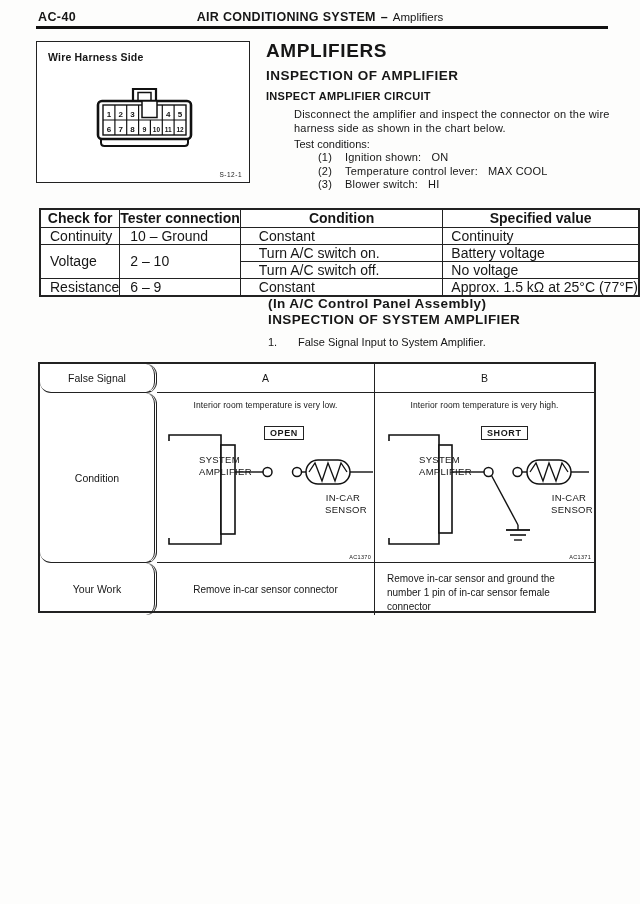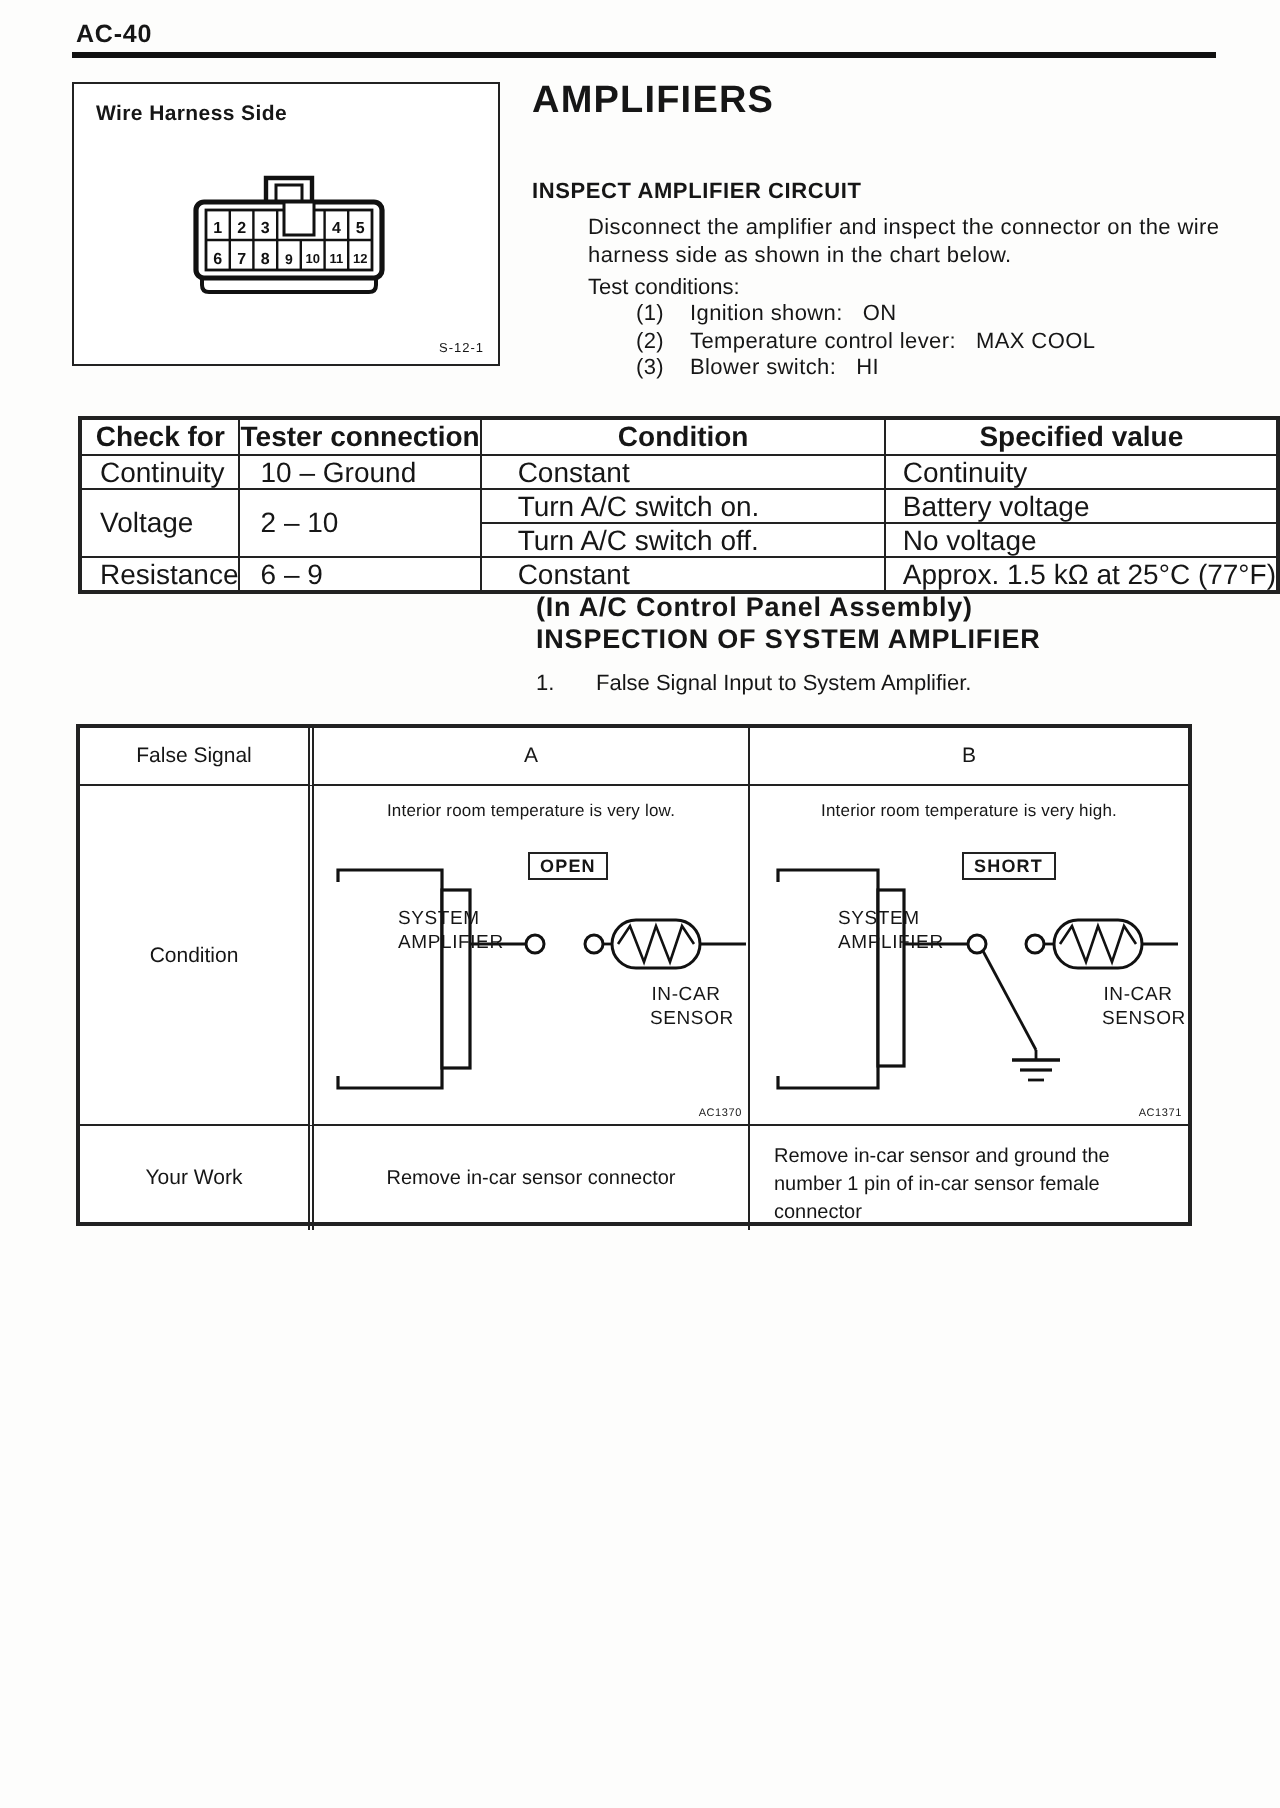--- a/index.html
+++ b/index.html
@@ -50,40 +50,43 @@
   
   #sys-heading { left:268px; top:296px; font-size:13.5px; font-weight:bold; line-height:15.5px; letter-spacing:.4px; }
   #sys-step { left:268px; top:336px; display:flex; font-size:11px; }
   #sys-step .snum { width:30px; }
 
   
   #t2 { position:absolute; left:38px; top:362px; width:558px; height:251px;
         display:grid; grid-template-columns:117px 218px 219px; grid-template-rows:29px 170px 52px;
         border:2px solid #222; background:#fff; }
   .t2c { position:relative; border-right:1px solid #222; border-bottom:1px solid #222; }
-  .t2c.c0 { border-right:3px double #222; display:flex; align-items:center; justify-content:center; font-size:10.5px; }
+  .t2c.c0 { border-right:3px double #222; display:flex; align-items:center; justify-content:center; font-size:10.5px;border-radius:11px; }
   .t2c.h { display:flex; align-items:center; justify-content:center; font-size:10.5px; }
   .t2c.last { border-right:none; }
   .t2c.bot { border-bottom:none; }
   .cap { position:absolute; top:7px; left:0; right:0; text-align:center; font-size:8.5px; letter-spacing:.1px; }
   .fault { position:absolute; top:33px; border:1.5px solid #222; padding:1px 5px; font-size:9px; font-weight:bold; letter-spacing:.6px; background:#fff; }
   .amp-label { position:absolute; left:2px; top:61px; width:62px; text-align:center; font-size:9.5px; line-height:11.5px; letter-spacing:.3px; }
   .amp-label span, .sensor-label span { display:block;margin-left:40px; }
   .sensor-label { position:absolute; top:99px; width:76px; text-align:center; font-size:9.5px; line-height:11.5px; letter-spacing:.3px; }
   .figcode { position:absolute; right:3px; bottom:2px; font-size:5.5px; letter-spacing:.3px; }
   #work-a { display:flex; align-items:center; justify-content:center; font-size:10px; }
   #work-b { font-size:10px; line-height:14px; padding:9px 12px 0 12px; }
   .dsvg { position:absolute; left:0; top:0; }
 </style>
 </head>
 <body>
 
 <div id="page">
 
   <div class="abs" id="hdr-code">AC-40</div>
+  <div class="abs" id="hdr-center">
+    <span id="hdr-title">AIR CONDITIONING SYSTEM</span><span id="hdr-sep">–</span><span id="hdr-sec">Amplifiers</span>
+  </div>
   <div class="abs" id="hdr-rule"></div>
 
   <div class="abs" id="harness-box">
     <span class="abs" id="harness-label">Wire Harness Side</span>
     <svg class="abs" id="harness-svg" width="214" height="142" viewBox="0 0 214 142">
 
       <path d="M96 60 V47 H119 V60" fill="#fff" stroke="#111" stroke-width="2.2"></path>
       <rect x="101" y="50.5" width="13" height="8.5" fill="none" stroke="#111" stroke-width="1.5"></rect>
 
       <rect x="61" y="59" width="93" height="38" rx="4" fill="#fff" stroke="#111" stroke-width="2.6"></rect>
@@ -111,20 +114,21 @@
       <text class="pin" x="95.6" y="90" font-size="8">8</text>
       <text class="pin" x="107.5" y="90" font-size="7">9</text>
       <text class="pin" x="119.4" y="89.5" font-size="6.5">10</text>
       <text class="pin" x="131.2" y="89.5" font-size="6.5">11</text>
       <text class="pin" x="143.1" y="89.5" font-size="6.5">12</text>
     </svg>
     <span class="abs" id="harness-code">S-12-1</span>
   </div>
 
   <div class="abs" id="amp-title">AMPLIFIERS</div>
+  <div class="abs" id="amp-heading">INSPECTION OF AMPLIFIER</div>
   <div class="abs" id="amp-subheading">INSPECT AMPLIFIER CIRCUIT</div>
   <div class="abs" id="amp-body">Disconnect the amplifier and inspect the connector on the wire harness side as shown in the chart below.</div>
   <div class="abs" id="test-label">Test conditions:</div>
   <div class="abs" id="cond-list">
     <div class="cond-row">
       <span class="cnum">(1)</span>
       <span class="clabel">Ignition shown:</span>
       <span class="cval">ON</span>
     </div>
     <div class="cond-row">

